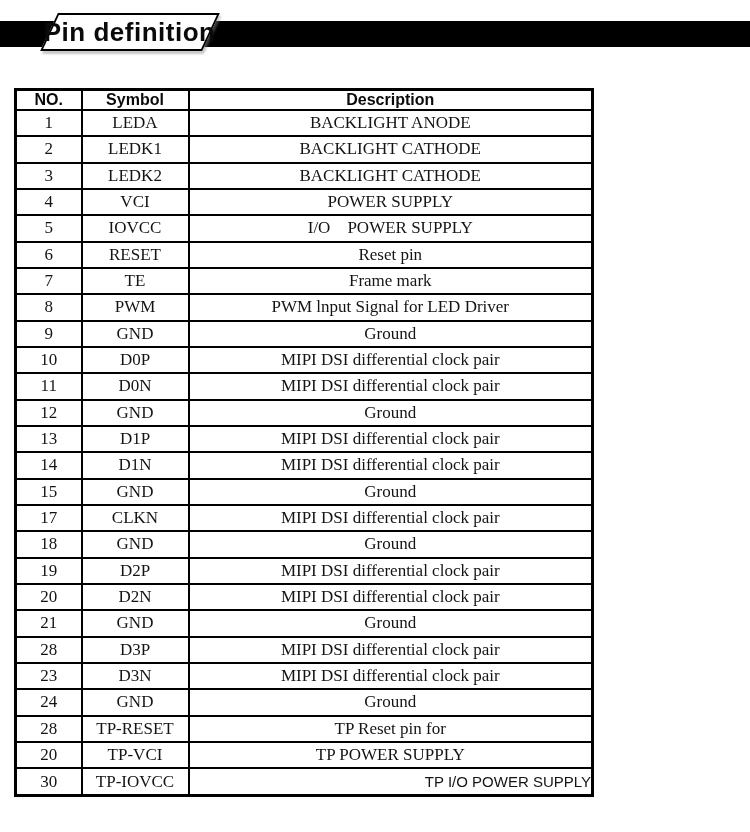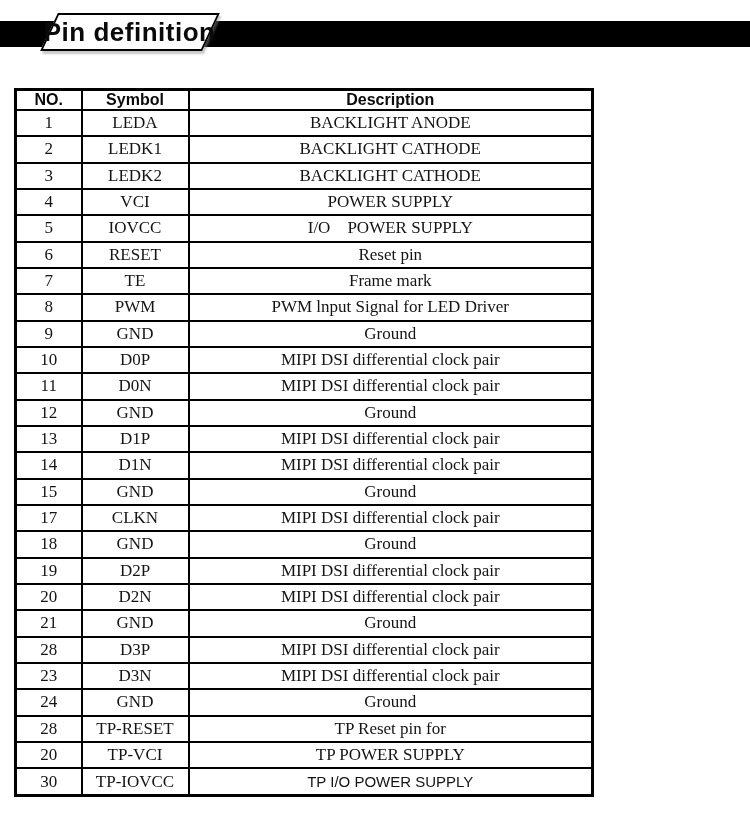--- a/index.html
+++ b/index.html
@@ -64,20 +64,21 @@
     color: #0a0a0a;
   }
   .pin-table td {
     font-family: "Liberation Serif", serif;
     font-size: 17px;
     color: #141414;
   }
   .pin-table td.sans {
     font-family: "Liberation Sans", sans-serif;
     font-size: 15px;
+    text-align: right;
   }
   col.c-no { width: 66px; }
   col.c-symbol { width: 107px; }
 </style>
 </head>
 <body>
 
 <div class="black-bar"></div>
 <div class="title-tag">
   <span class="label">Pin definition</span>

